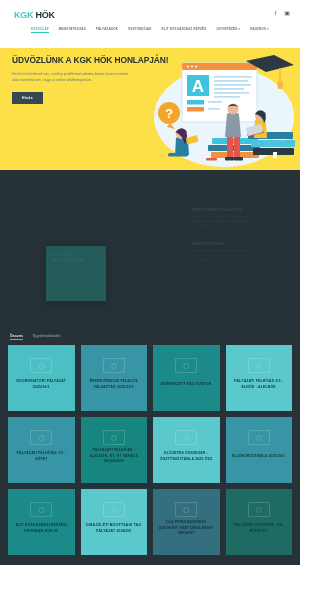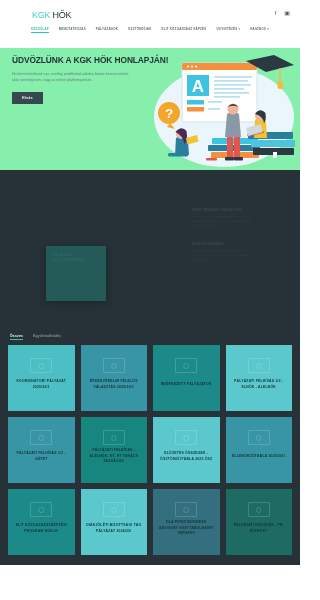--- a/index.html
+++ b/index.html
@@ -11,23 +11,23 @@
   }
 
   
   .header {
     height:48px;
     background:#ffffff;
     position:relative;
   }
   .logo {
     position:absolute;
-    left:32px; top:11px;
+    left:14px; top:11px;
     font-size:9px;
-    font-weight:normal;
+    font-weight:bold;
     letter-spacing:-0.2px;
     line-height:1;
     white-space:nowrap;
   }
   .logo .kgk { color:#3ecfc2; }
   .logo .hok { color:#263238; margin-left:2px; }
 
   .social {
     position:absolute;
     right:10px; top:10px;
@@ -69,21 +69,21 @@
     left:0; right:0; bottom:0;
     height:0.8px;
     background:#2ec4b6;
   }
   .caret { font-size:3px; margin-left:1px; }
 
   
   .hero {
     position:relative;
     height:122px;
-    background:#86efac;
+    background:#fde047;
     padding:8px 12px 8px 12px;
   }
   .hero-title {
     font-size:8.4px;
     font-weight:bold;
     letter-spacing:-0.1px;
     color:#263238;
     line-height:1.15;
     max-width:180px;
   }

